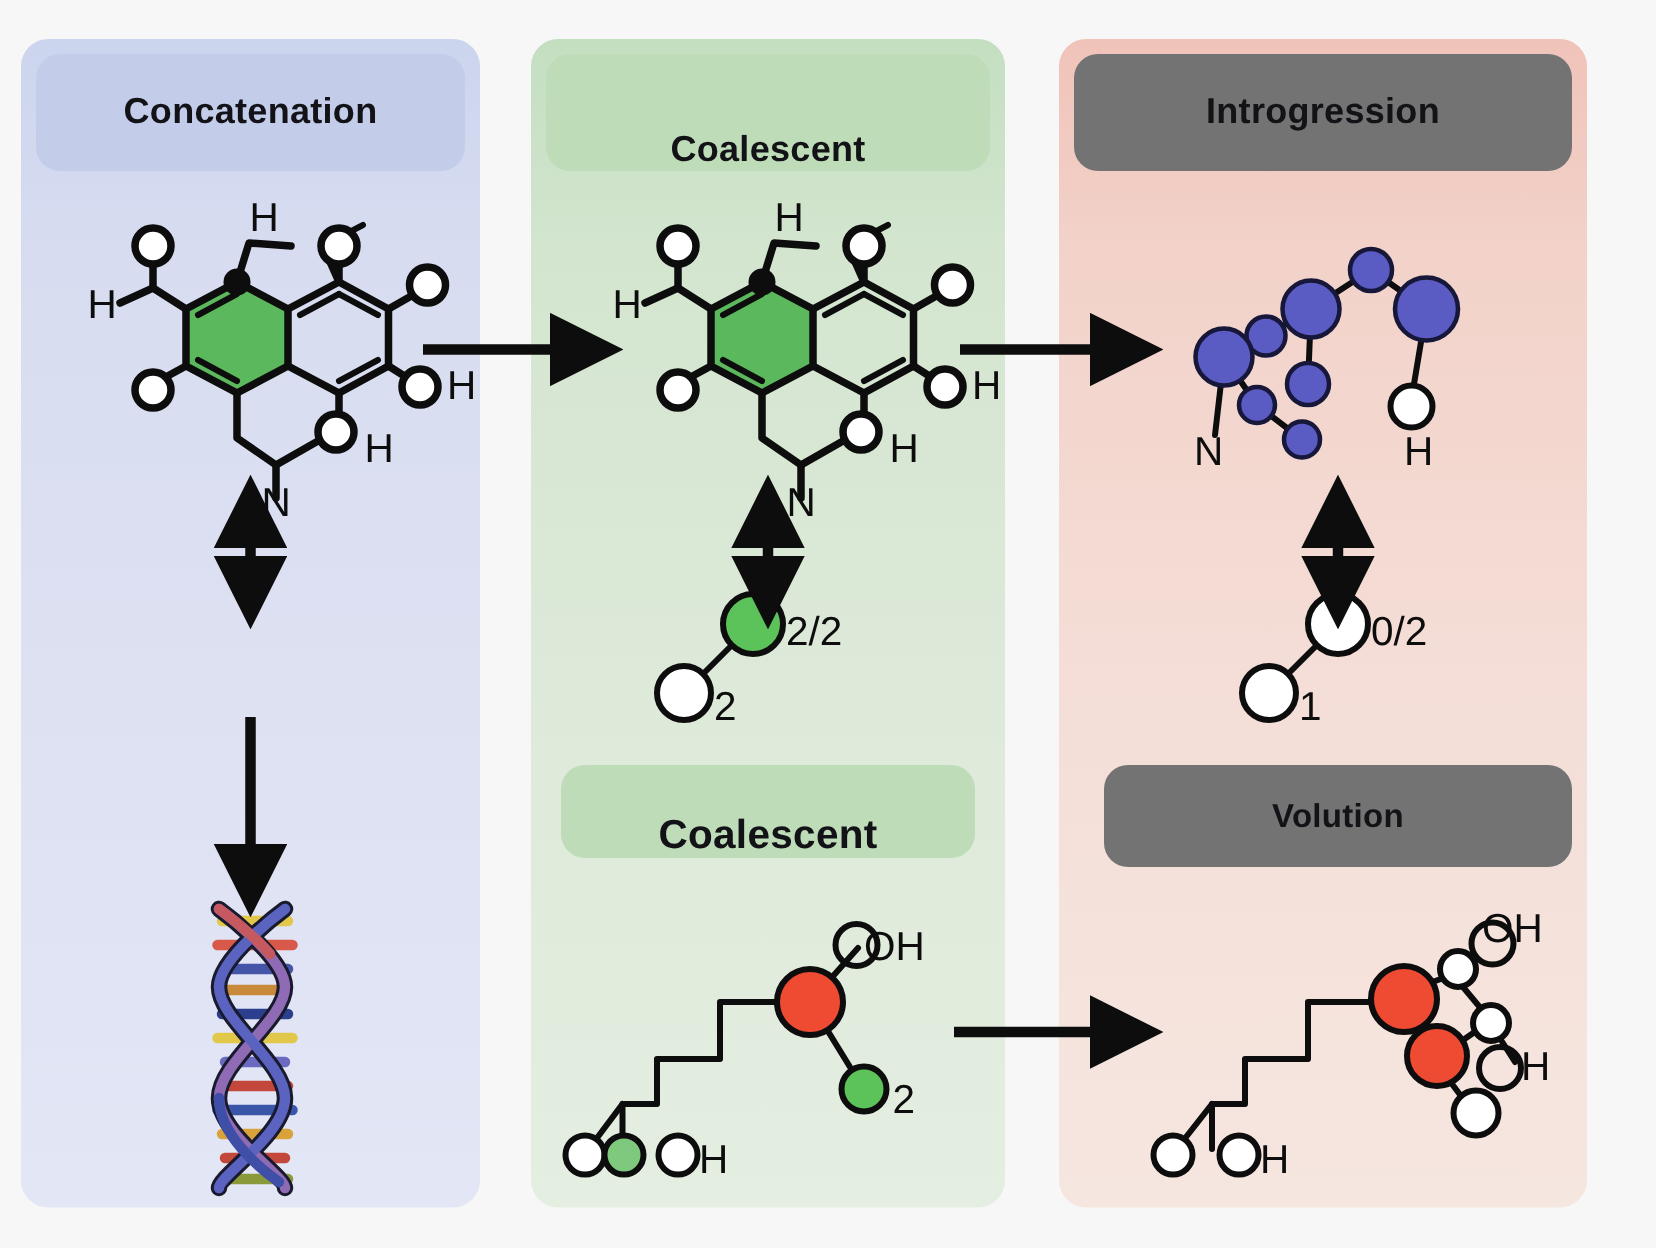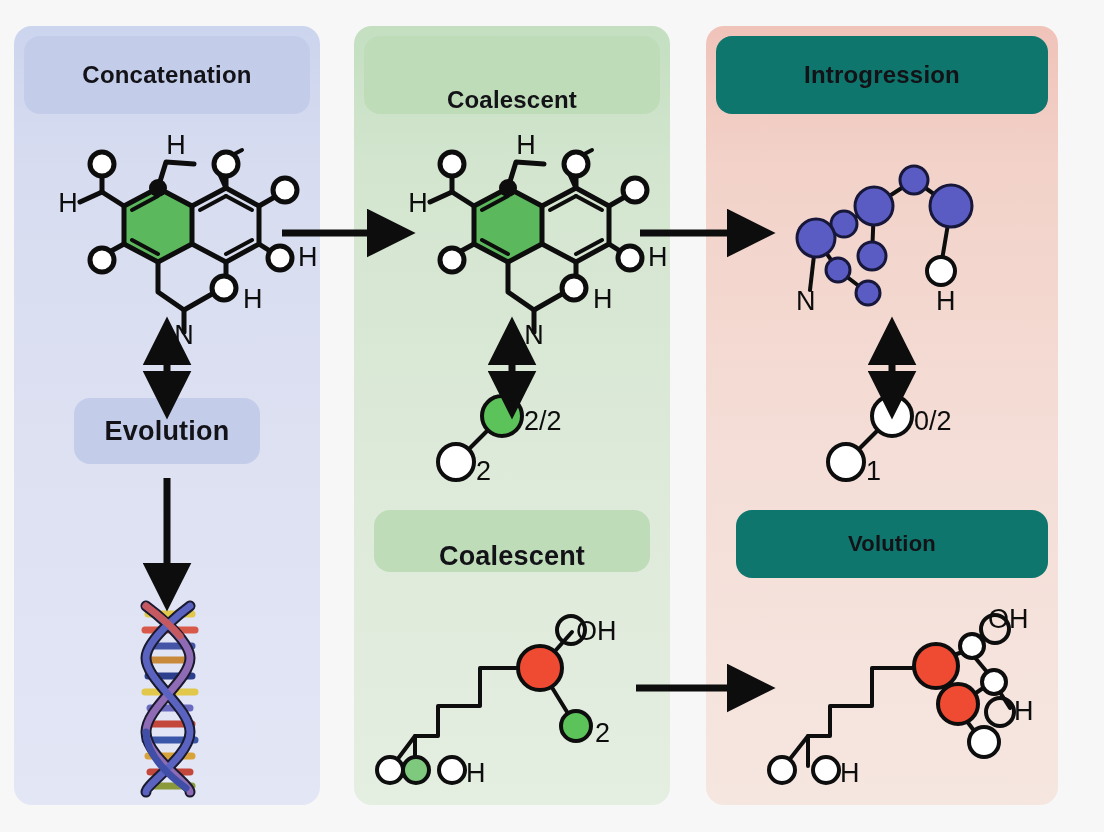--- a/index.html
+++ b/index.html
@@ -46,21 +46,21 @@
     align-items: center;
     justify-content: center;
     font-size: 24px;
     font-weight: 600;
     color: #121217;
     letter-spacing: 0.2px;
     box-sizing: border-box;
   }
   .chip-blue { background: #c3cdea; }
   .chip-green { background: #bfdcb9; align-items: flex-end; }
-  .chip-red { background: #0f766e; }
+  .chip-red { background: #737373; }
 
   .chip-concat { left: 24px; top: 36px; width: 286px; height: 78px; }
   .chip-coal-top { left: 364px; top: 36px; width: 296px; height: 78px; }
   .chip-intro { left: 716px; top: 36px; width: 332px; height: 78px; }
   .chip-evolution { left: 74px; top: 398px; width: 186px; height: 66px; font-size: 27px;}
   .chip-coal-bottom { left: 374px; top: 510px; width: 276px; height: 62px; font-size: 27px;}
   .chip-volution { left: 736px; top: 510px; width: 312px; height: 68px; font-size: 22px;}
 
   svg.fig { position: absolute; overflow: visible; }
   .stroke-blk { stroke: #0d0d0d; fill: none; }
@@ -83,23 +83,20 @@
   <div class="header-chip chip-blue chip-concat">
     <span>Concatenation</span>
   </div>
   <div class="header-chip chip-green chip-coal-top">
     <span>Coalescent</span>
   </div>
   <div class="header-chip chip-red chip-intro">
     <span>Introgression</span>
   </div>
 
-  <div class="header-chip chip-blue chip-evolution">
-    <span>Evolution</span>
-  </div>
   <div class="header-chip chip-green chip-coal-bottom">
     <span>Coalescent</span>
   </div>
   <div class="header-chip chip-red chip-volution">
     <span>Volution</span>
   </div>
 
   <svg class="fig" style="left:66px; top:140px;" width="230" height="200" viewBox="0 0 230 200">
 
     <polygon points="58,66 92,48 126,66 126,104 92,122 58,104" fill="#5cb85c" stroke="none"></polygon>

